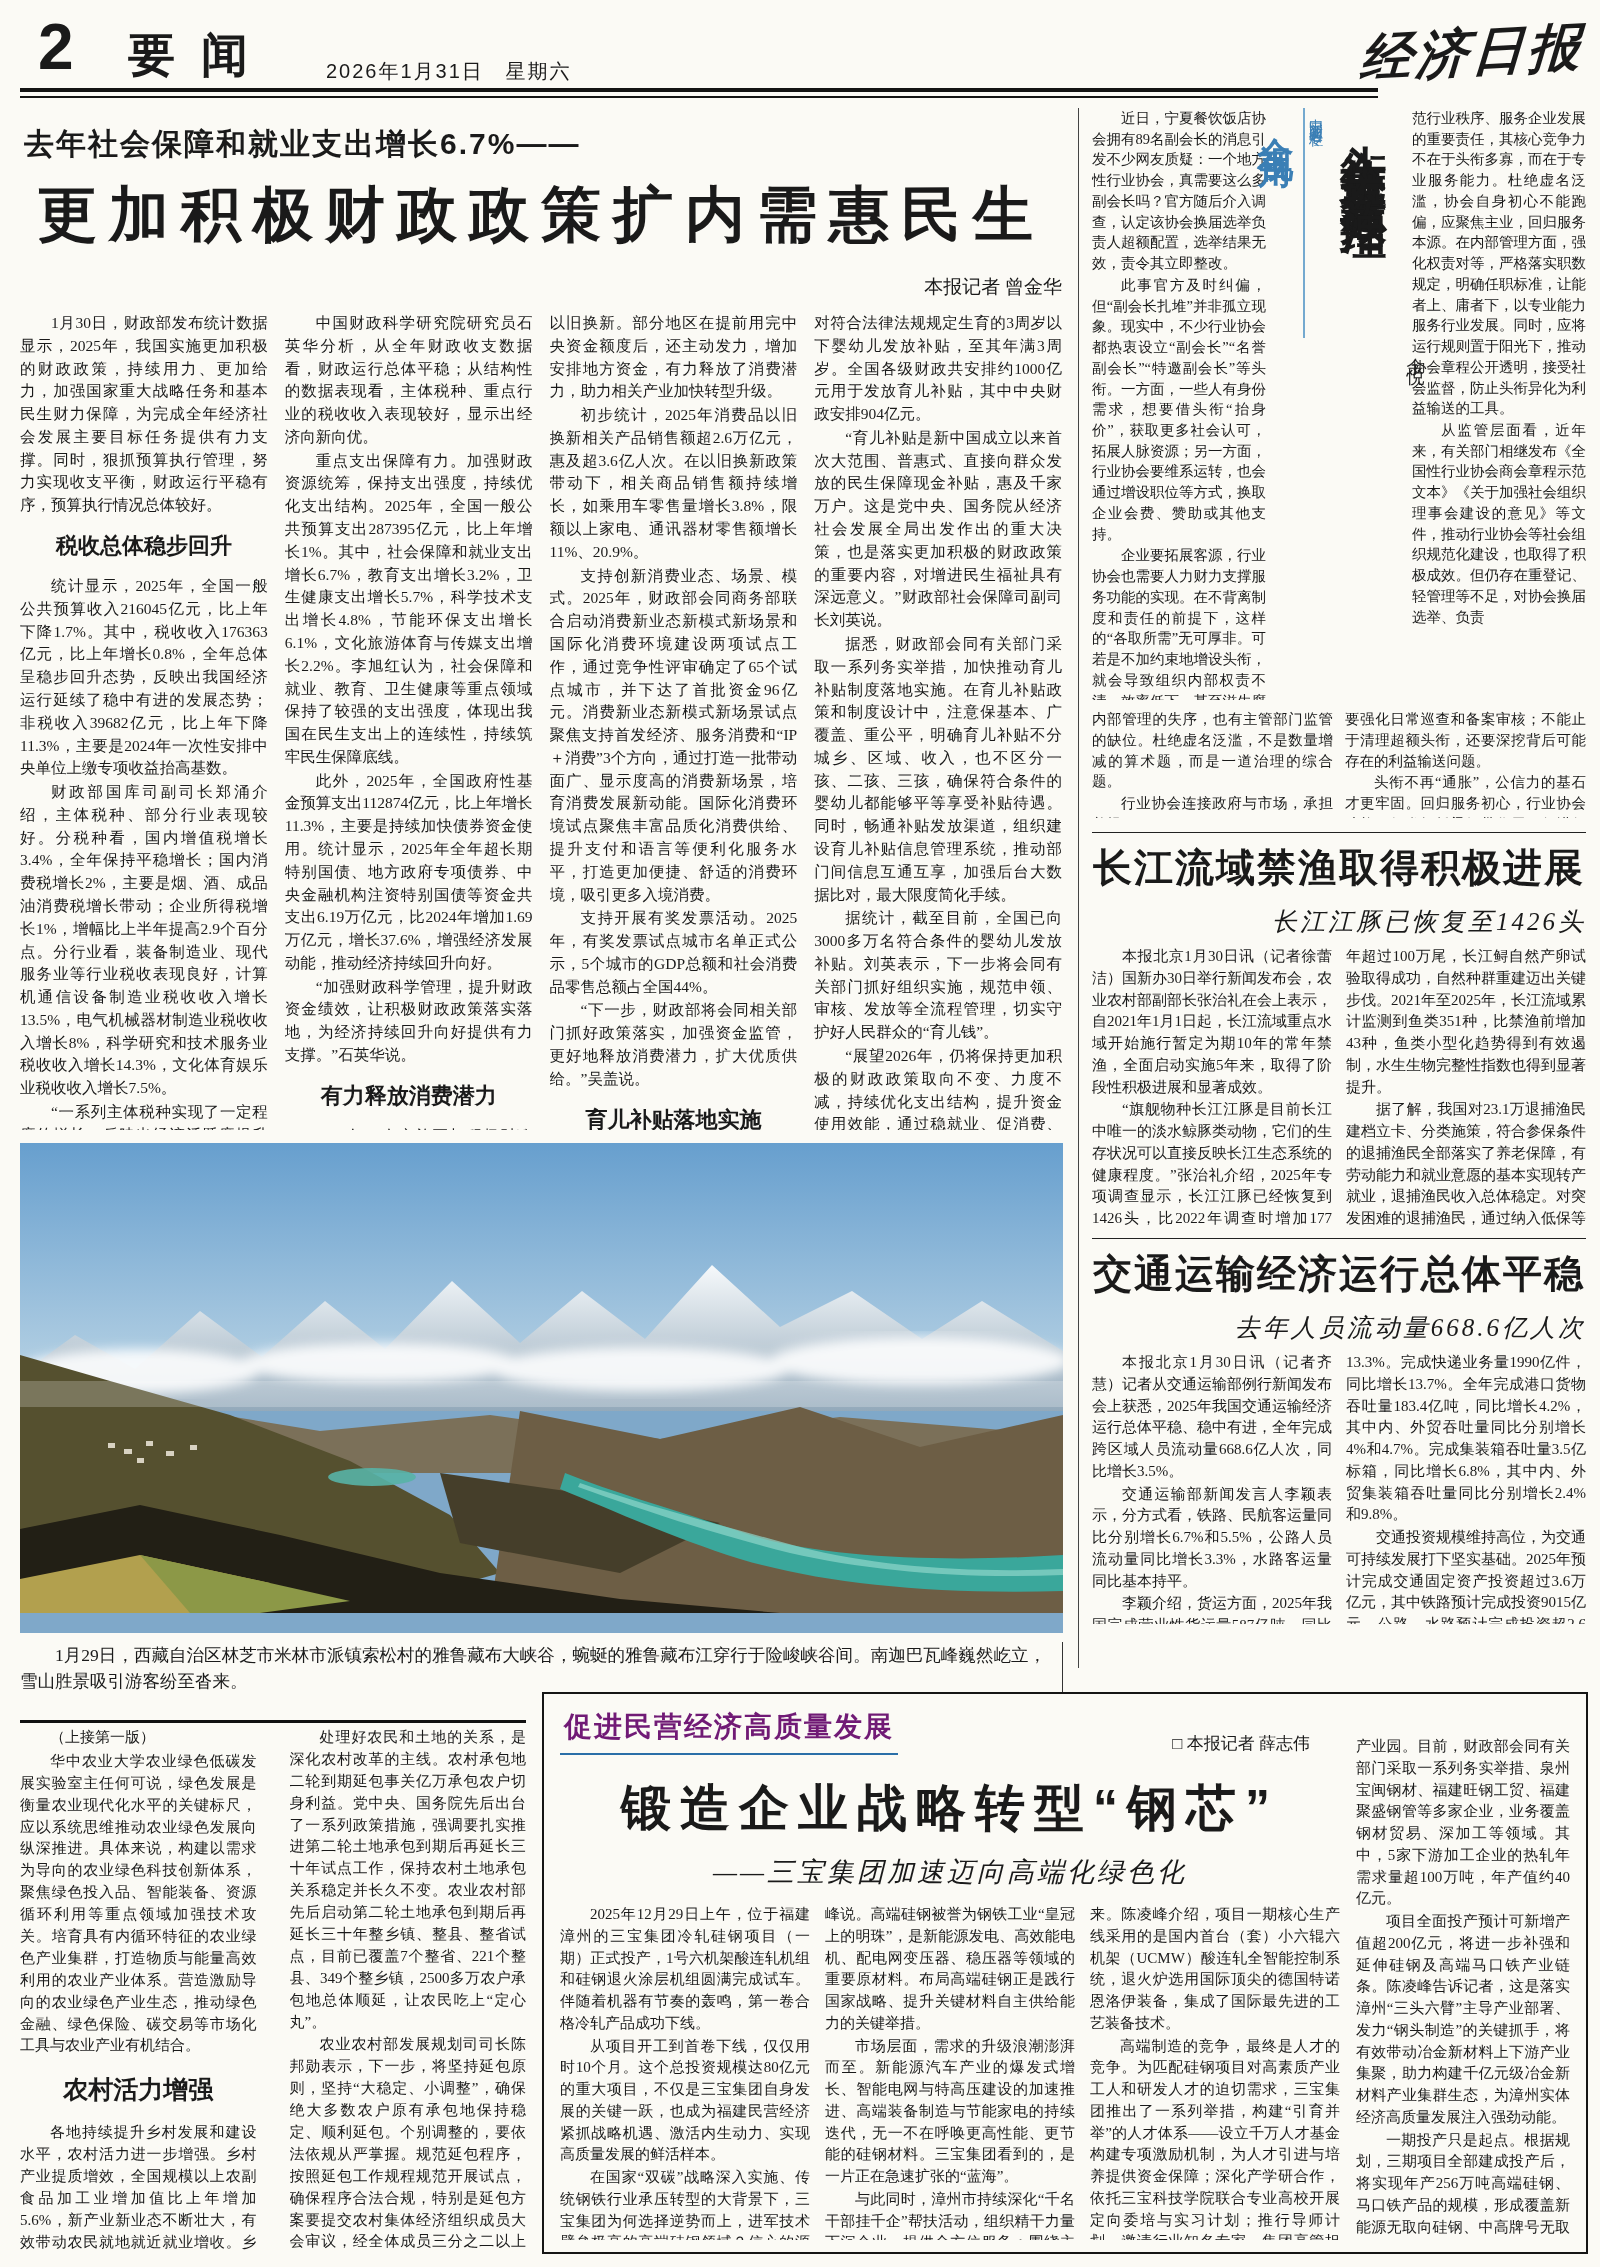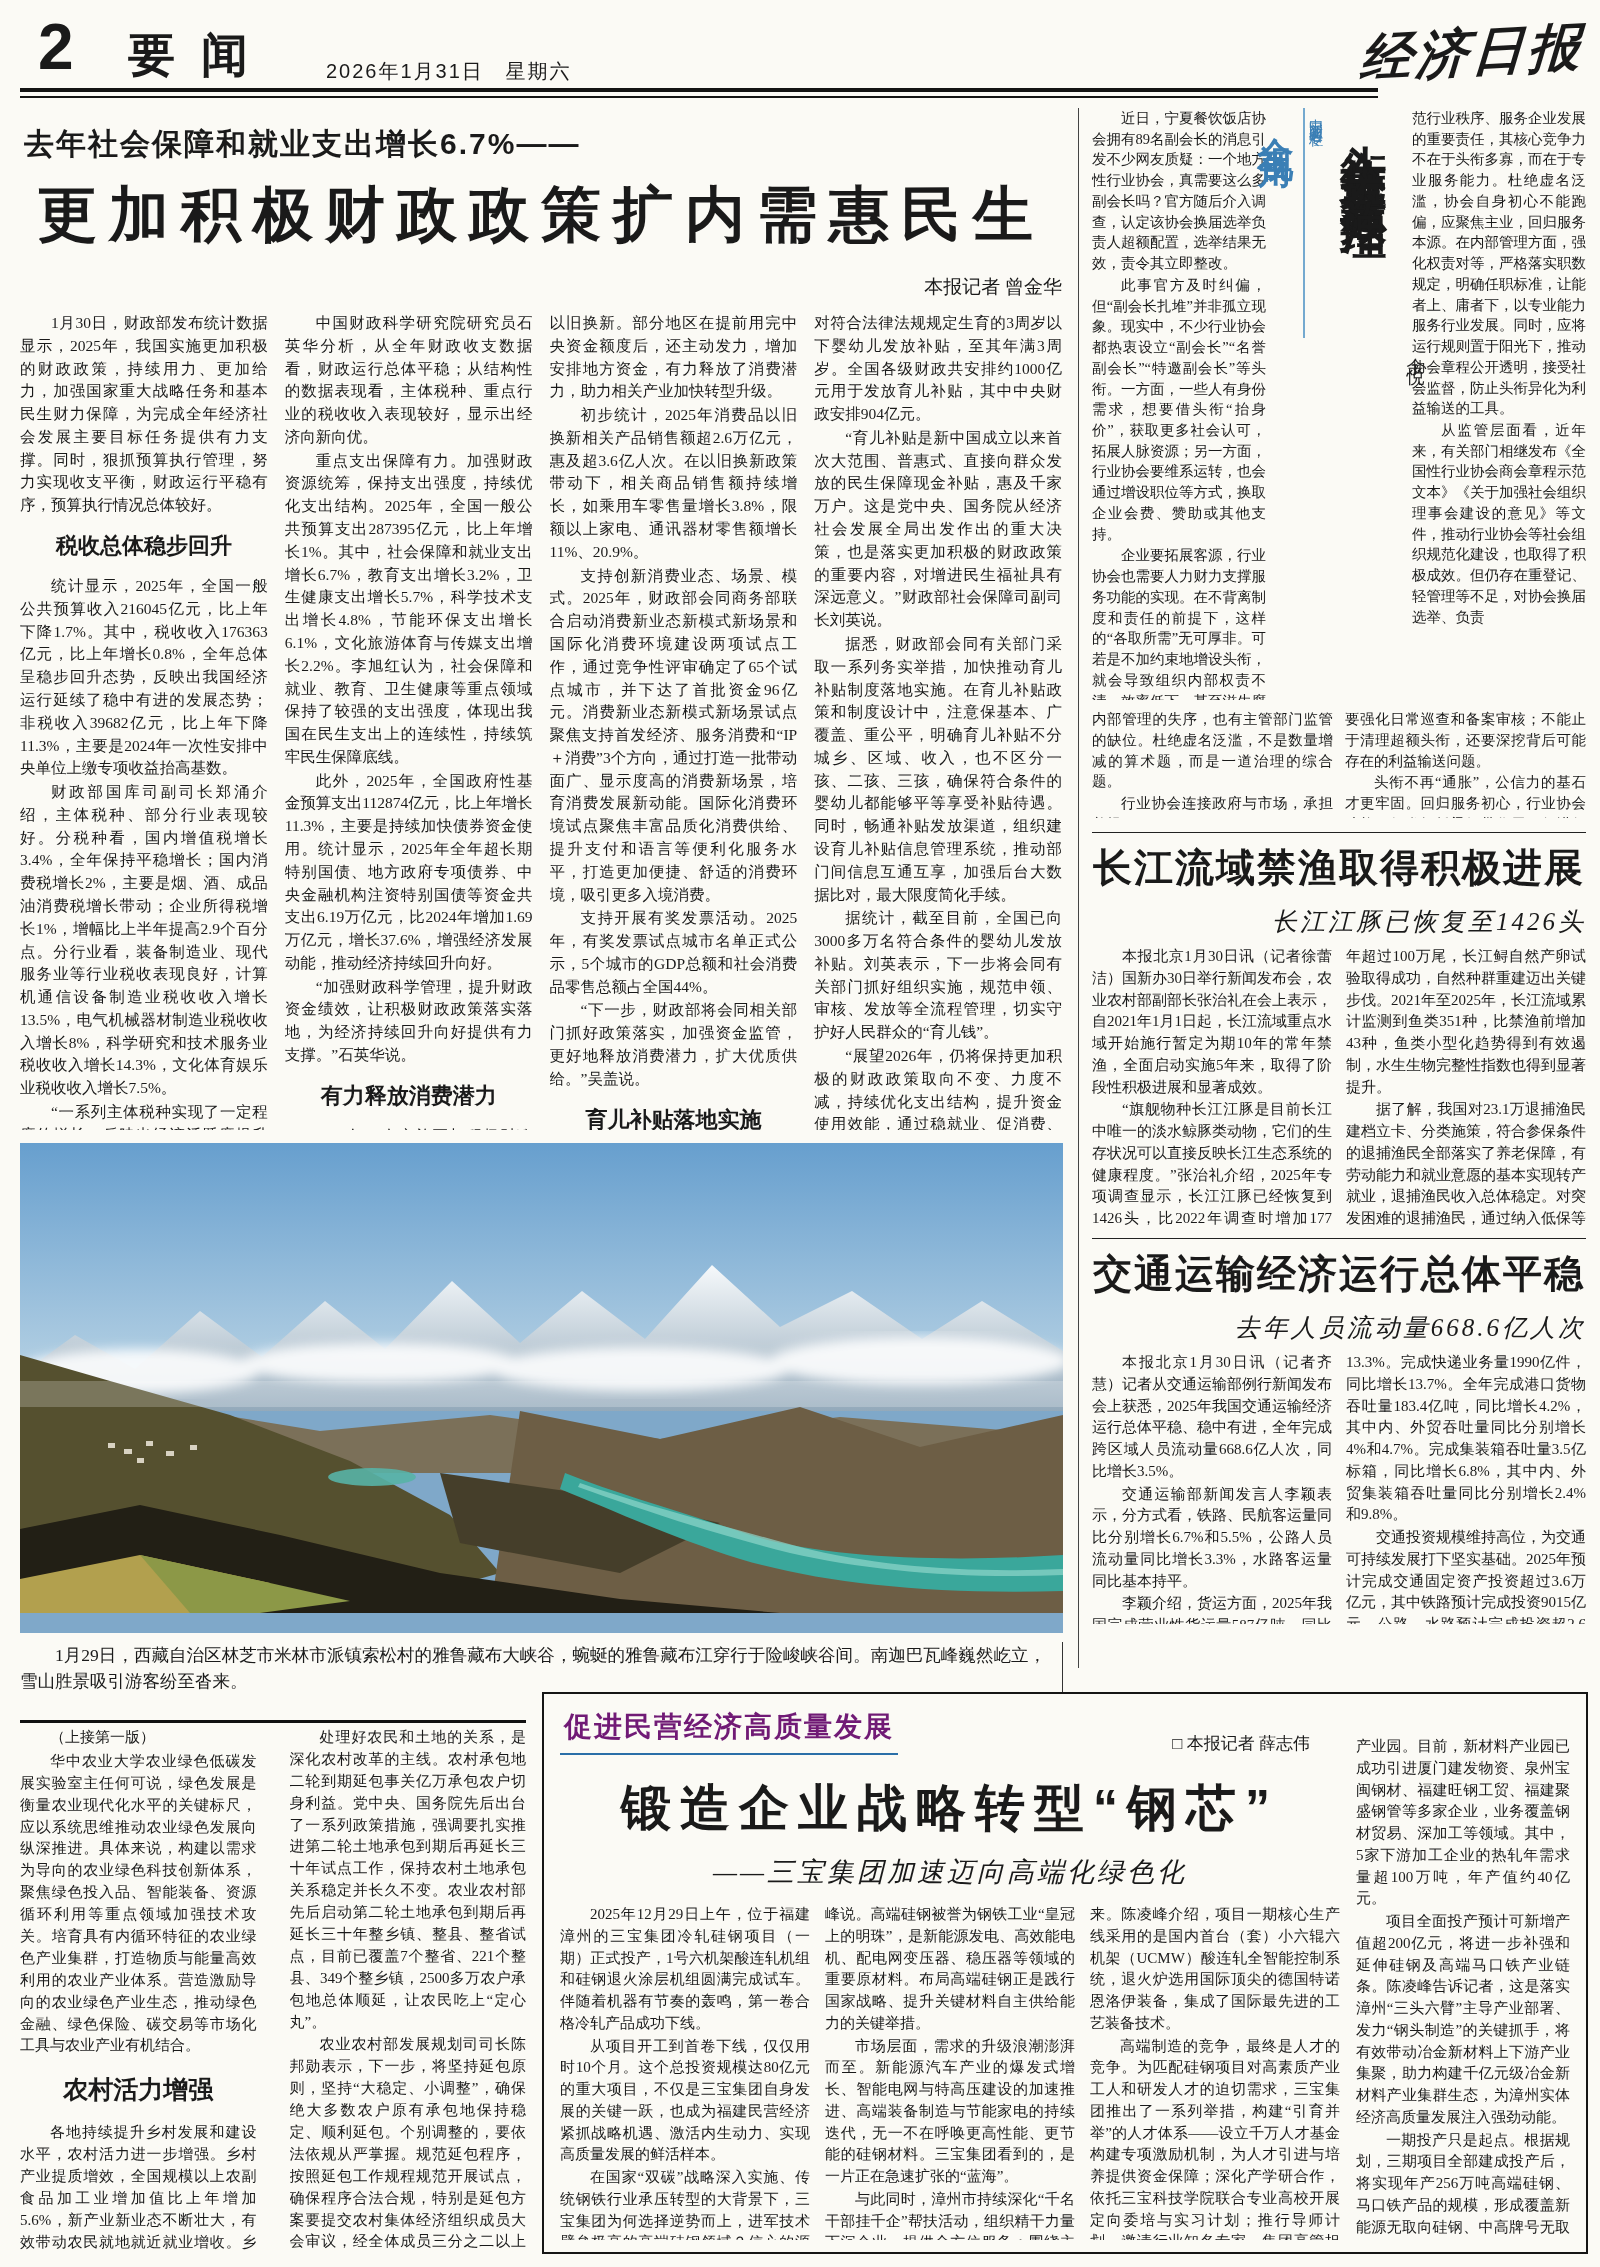--- a/index.html
+++ b/index.html
@@ -300,19 +300,19 @@
             <p class="para">市场层面，需求的升级浪潮澎湃而至。新能源汽车产业的爆发式增长、智能电网与特高压建设的加速推进、高端装备制造与节能家电的持续迭代，无一不在呼唤更高性能、更节能的硅钢材料。三宝集团看到的，是一片正在急速扩张的“蓝海”。</p>
             <p class="para">与此同时，漳州市持续深化“千名干部挂千企”帮扶活动，组织精干力量下沉企业，提供全方位服务；围绕主导产业发展，推出系列惠企政策，为企业的战略转型注入活力。</p>
           </div>
         <div class="box-bcol">
             <p class="para cont">来。陈凌峰介绍，项目一期核心生产线采用的是国内首台（套）小六辊六机架（UCMW）酸连轧全智能控制系统，退火炉选用国际顶尖的德国特诺恩洛伊装备，集成了国际最先进的工艺装备技术。</p>
             <p class="para">高端制造的竞争，最终是人才的竞争。为匹配硅钢项目对高素质产业工人和研发人才的迫切需求，三宝集团推出了一系列举措，构建“引育并举”的人才体系——设立千万人才基金构建专项激励机制，为人才引进与培养提供资金保障；深化产学研合作，依托三宝科技学院联合专业高校开展定向委培与实习计划；推行导师计划，邀请行业知名专家、集团高管担任导师，为人才一对一制定职业发展规划。</p>
           </div>
       </div>
     </div>
     <div class="box-right">
-        <p class="para cont">产业园。目前，新材料产业园已成功引进厦门建发物资、泉州宝闽钢材、福建旺钢工贸、福建聚盛钢管等多家企业，业务覆盖钢材贸易、深加工等领域。其中，5家下游加工企业的热轧年需求量超100万吨，年产值约40亿元。</p>
+        <p class="para cont">产业园。目前，财政部会同有关部门采取一系列务实举措、泉州宝闽钢材、福建旺钢工贸、福建聚盛钢管等多家企业，业务覆盖钢材贸易、深加工等领域。其中，5家下游加工企业的热轧年需求量超100万吨，年产值约40亿元。</p>
         <p class="para">项目全面投产预计可新增产值超200亿元，将进一步补强和延伸硅钢及高端马口铁产业链条。陈凌峰告诉记者，这是落实漳州“三头六臂”主导产业部署、发力“钢头制造”的关键抓手，将有效带动冶金新材料上下游产业集聚，助力构建千亿元级冶金新材料产业集群生态，为漳州实体经济高质量发展注入强劲动能。</p>
         <p class="para">一期投产只是起点。根据规划，三期项目全部建成投产后，将实现年产256万吨高端硅钢、马口铁产品的规模，形成覆盖新能源无取向硅钢、中高牌号无取向硅钢、高磁感取向硅钢、高端马口铁、高强耐蚀装备用钢、新能源电池壳用钢等产品的高端产品体系，广泛应用于新能源汽车、高效输配电、高端包装、智能制造等多个领域。“我们力争在‘十五五’规划中期实现营收突破1000亿元，打造国际一线品牌。”三宝集团董事长王光文表示。</p>
       </div>
   </div>
 
 </div>
 
 </body></html>

